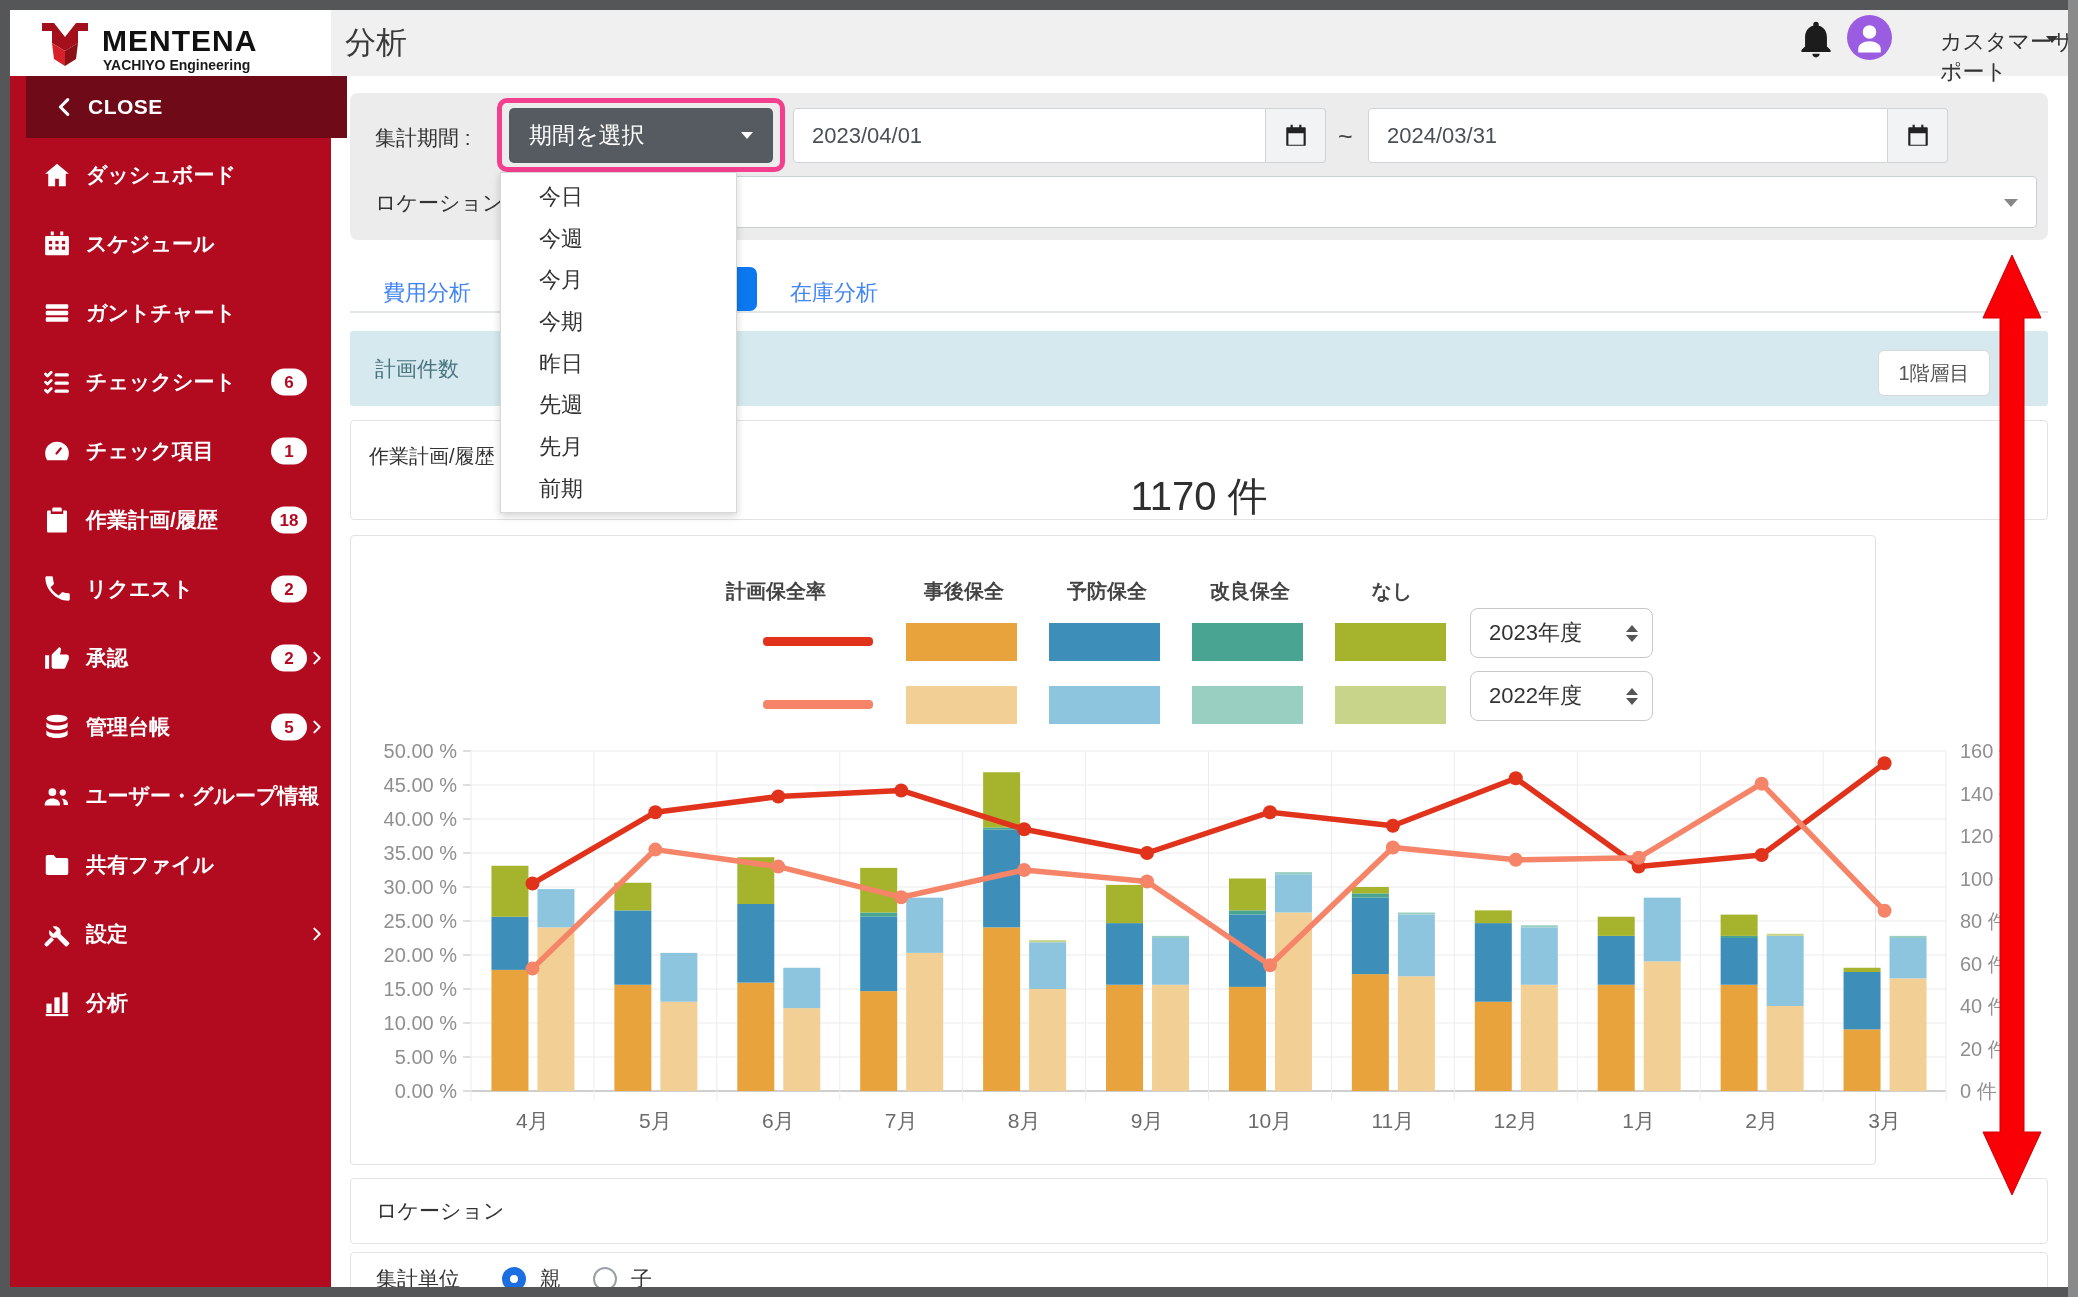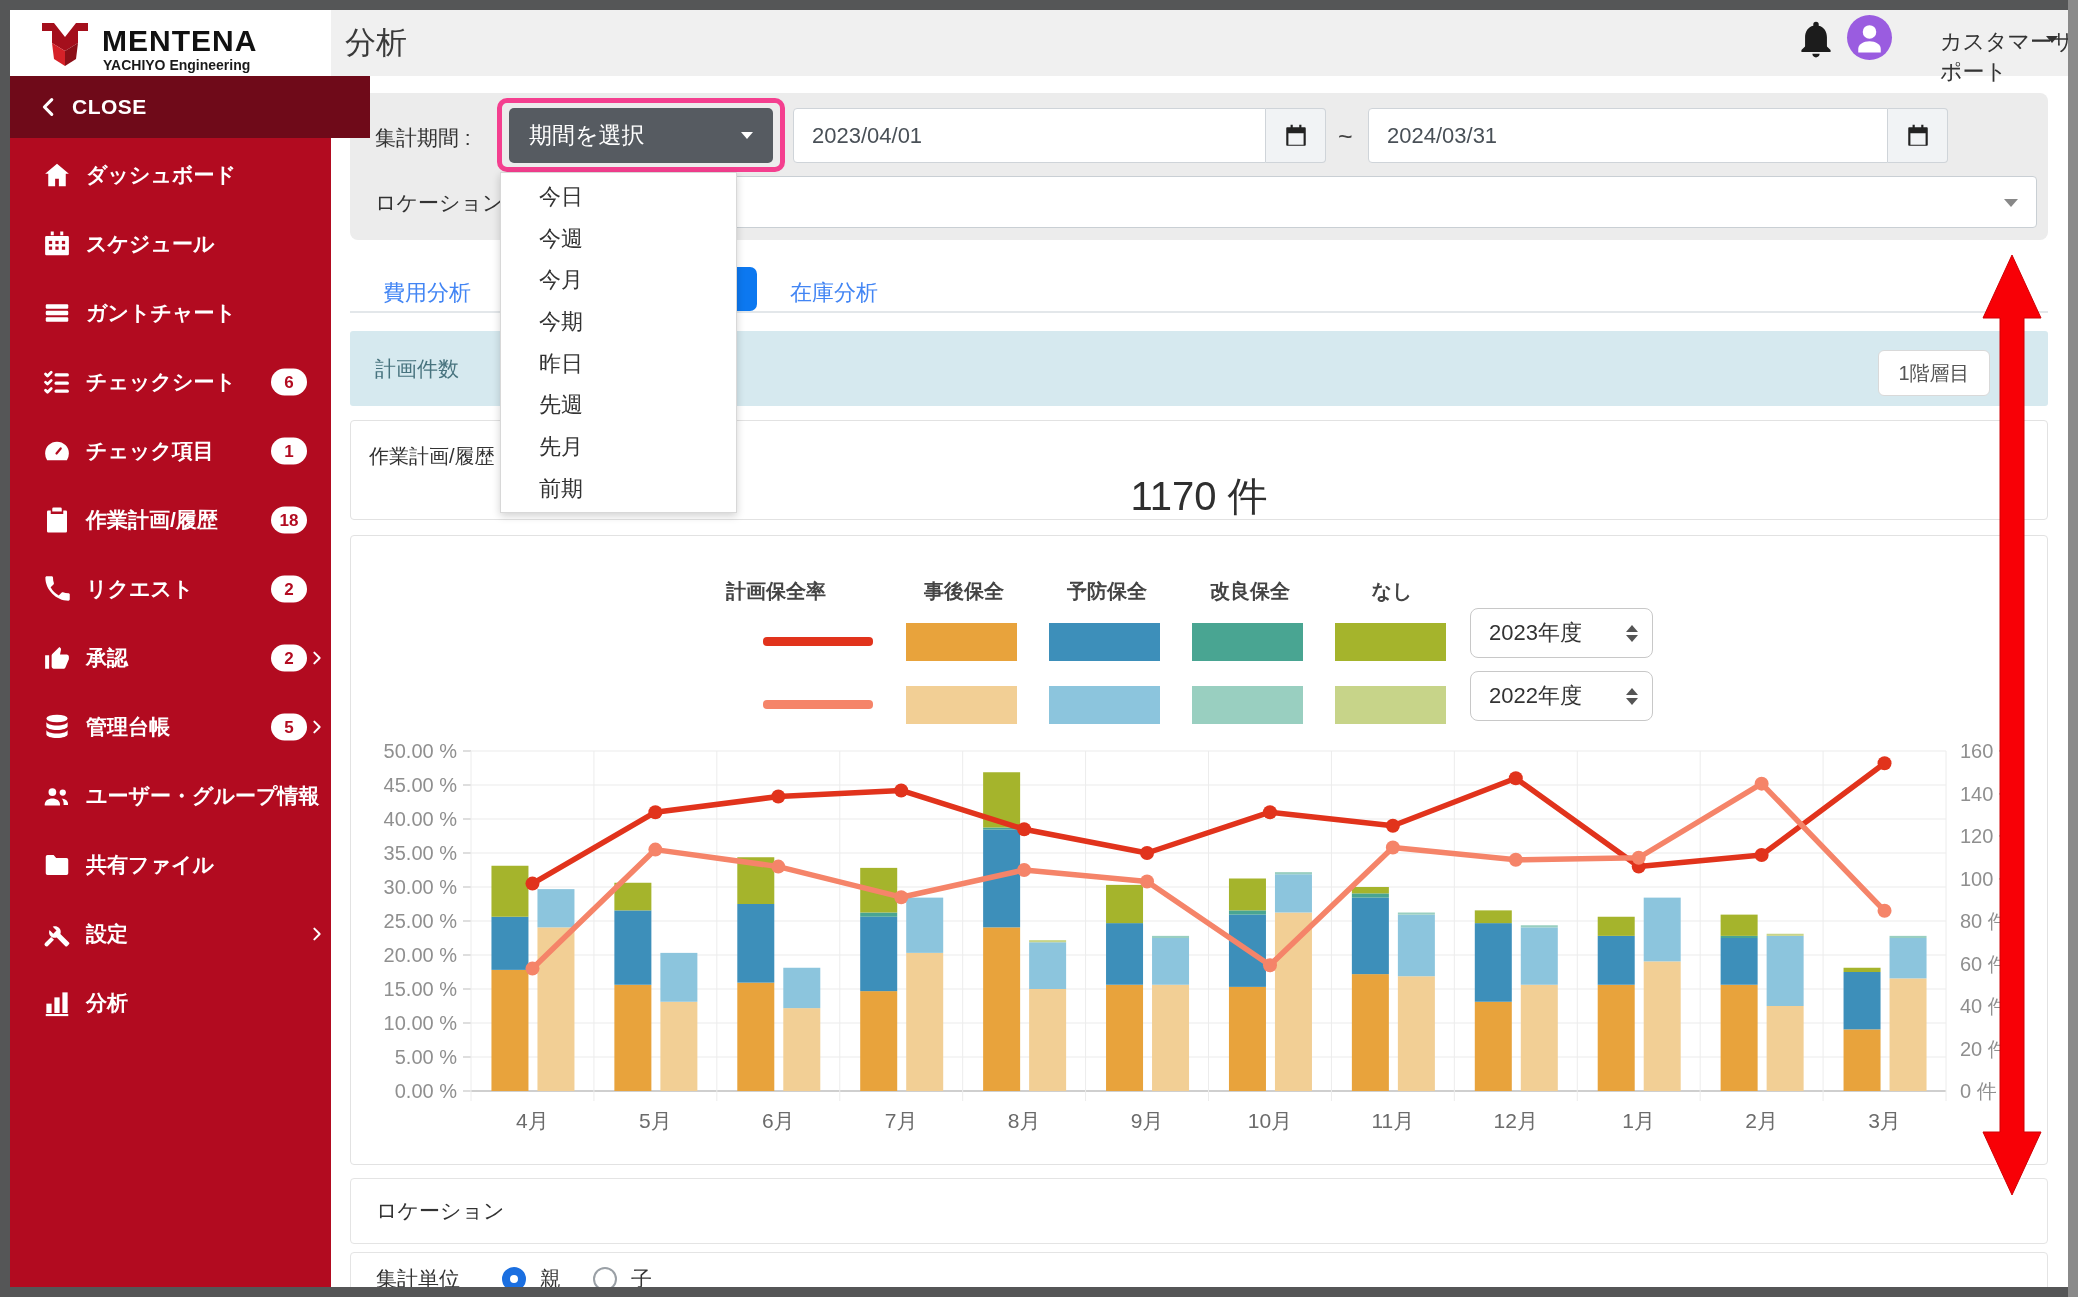--- a/index.html
+++ b/index.html
@@ -11,21 +11,21 @@
   
   .logo-panel{left:10px;top:10px;width:321px;height:66px;background:#fff;z-index:11;}
   .hdr-bar{left:331px;top:10px;width:1737px;height:66px;background:#f0f0f0;z-index:10;}
   .page-title{left:345px;top:22px;font-size:31px;color:#3a3a3a;z-index:11;}
   .ws-select{left:1443px;top:14px;width:326px;height:49px;background:#fff;border:1px solid #c9c9c9;
     border-radius:6px;z-index:11;display:flex;align-items:center;padding:0 20px;font-size:22px;color:#444;}
   .caret-down{width:0;height:0;border-left:7px solid transparent;border-right:7px solid transparent;
     border-top:8px solid #888;}
   
   .sidebar{left:10px;top:76px;width:321px;height:1211px;background:#b20b20;z-index:12;}
-  .close-band{position:absolute;left:0;top:0;width:360px;height:62px;background:#6f0a19;display:flex;
+  .close-band{position:absolute;left:16px;top:0;width:321px;height:62px;background:#6f0a19;display:flex;
     align-items:center;cursor:pointer;}
   .close-label{color:#fff;font-size:21px;font-weight:bold;letter-spacing:.5px;margin-left:62px;}
   .side-item{position:absolute;left:0;width:321px;height:68px;cursor:pointer;}
   .side-item .ic{position:absolute;left:32px;top:50%;transform:translateY(-50%);width:30px;height:30px;}
   .side-item .lb{position:absolute;left:76px;top:50%;transform:translateY(-50%);color:#fff;
     font-size:21px;font-weight:600;white-space:nowrap;}
   .side-badge{position:absolute;right:24px;top:50%;transform:translateY(-50%);min-width:36px;height:27px;
     background:#fff;color:#b20b20;border-radius:14px;font-size:17px;font-weight:bold;display:flex;
     align-items:center;justify-content:center;padding:0 8px;}
   .side-chev{position:absolute;right:6px;top:50%;transform:translateY(-50%);width:16px;height:16px;}
@@ -54,21 +54,21 @@
   
   .plan-band{left:350px;top:331px;width:1698px;height:75px;background:#d6e9ef;border-radius:3px;z-index:1;}
   .plan-band-title{position:absolute;left:25px;top:50%;transform:translateY(-50%);font-size:21px;color:#47737e;}
   .layer-btn{position:absolute;left:1528px;top:19px;width:112px;height:46px;background:#fff;
     border:1px solid #d9d9d9;border-radius:6px;font-size:20px;color:#555;display:flex;align-items:center;
     justify-content:center;cursor:pointer;}
   .total-card{left:350px;top:420px;width:1698px;height:100px;background:#fff;border:1px solid #e2e2e2;
     border-radius:4px;z-index:1;}
   .total-card .cap{position:absolute;left:18px;top:22px;font-size:20px;color:#333;}
   .total-card .big{position:absolute;left:0;top:48px;width:100%;text-align:center;font-size:40px;color:#2f2f2f;}
-  .chart-card{left:350px;top:535px;width:1698px;height:630px;background:#fff;border:1px solid #e2e2e2;
+  .chart-card{left:350px;top:535px;width:1526px;height:630px;background:#fff;border:1px solid #e2e2e2;
     border-radius:4px;z-index:1;}
   .lg-head{position:absolute;font-size:20px;font-weight:600;color:#444;transform:translateX(-50%);white-space:nowrap;}
   .lg-line{position:absolute;width:110px;height:9px;border-radius:4px;}
   .lg-rect{position:absolute;width:111px;height:38px;}
   .year-select{position:absolute;width:183px;height:50px;background:#fff;border:1px solid #c8c8c8;
     border-radius:8px;display:flex;align-items:center;padding:0 14px 0 18px;font-size:22px;color:#333;cursor:pointer;}
   .spin{margin-left:auto;display:flex;flex-direction:column;gap:3px;}
   .spin .up{width:0;height:0;border-left:6px solid transparent;border-right:6px solid transparent;border-bottom:7px solid #555;}
   .spin .dn{width:0;height:0;border-left:6px solid transparent;border-right:6px solid transparent;border-top:7px solid #555;}
   #chart-svg{position:absolute;left:0;top:0;}

